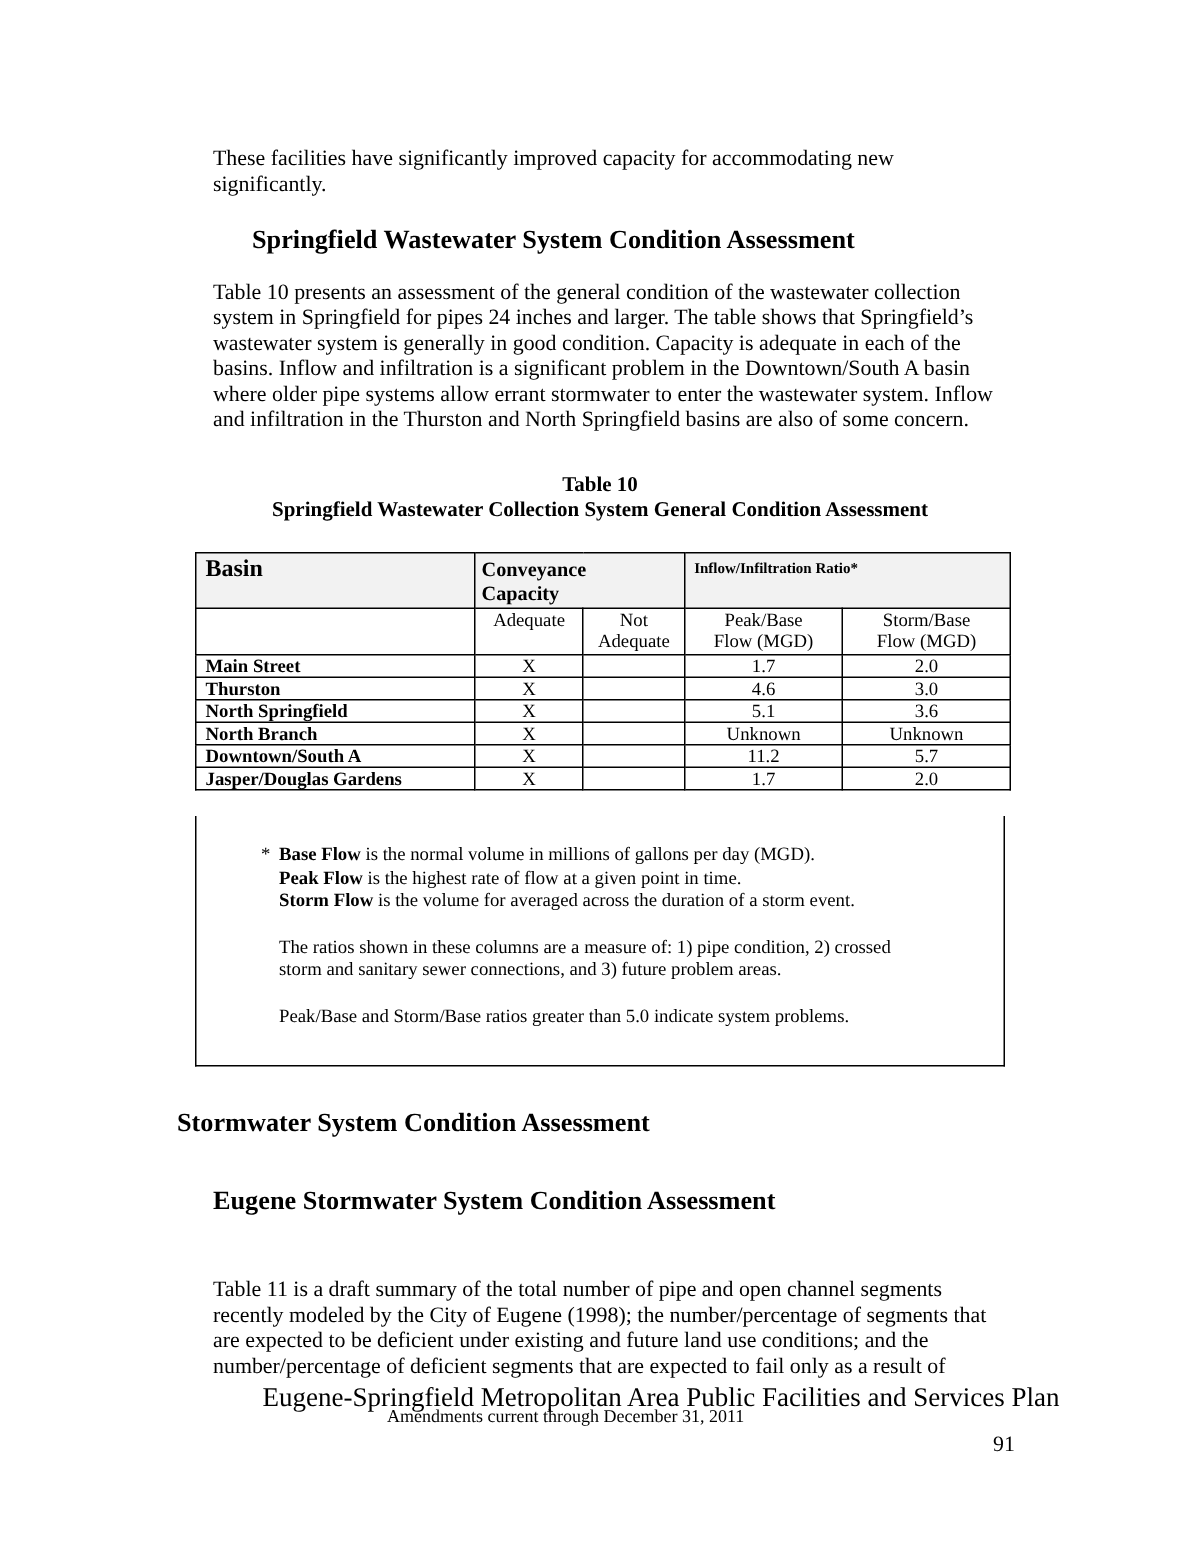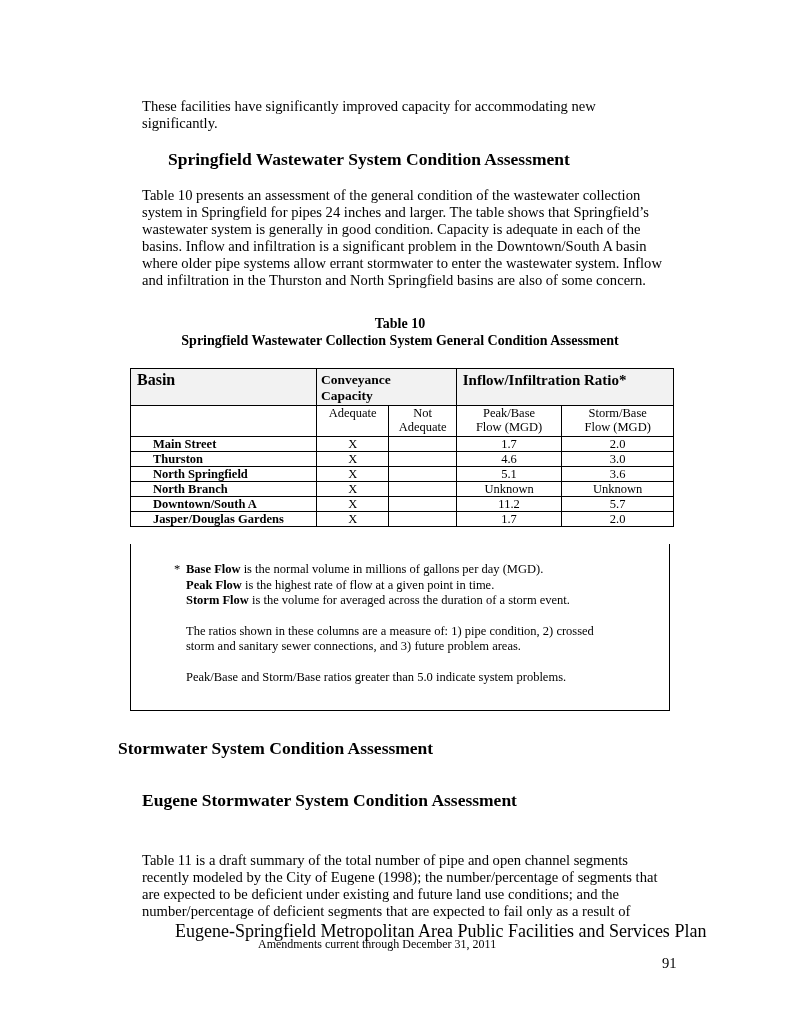--- a/index.html
+++ b/index.html
@@ -7,21 +7,21 @@
          font-family: "Liberation Serif", serif; color: #000; }
   .abs { position: absolute; }
   .para { font-size: 14.6px; line-height: 17px; }
   .h2 { font-size: 17.5px; font-weight: bold; }
   .h1 { font-size: 17.5px; font-weight: bold; }
   .caption { font-size: 14px; font-weight: bold; text-align: center; line-height: 17px; }
   table.t10 { border-collapse: collapse; font-size: 12.5px; line-height: 14px; }
   table.t10 td { border: 1px solid #000; padding: 0 3px; vertical-align: top; }
   table.t10 tr.hdr td { background: #f2f2f2; font-weight: bold; font-size: 15px; line-height: 16px; padding: 3px 6px 1px 6px; }
   table.t10 tr.sub td { text-align: center; }
-  table.t10 td.basin { font-weight: bold; text-align: left; padding-left: 22px; }
+  table.t10 td.basin { font-weight: bold; text-align: left; padding-left: 6px; }
   table.t10 td.c { text-align: center; }
   .notes { border: 1px solid #000; border-top: none; font-size: 12.5px; line-height: 15.5px; }
   .notes p { margin: 0; }
   .footer1 { font-size: 18px; }
   .footer2 { font-size: 12px; }
   .pagenum { font-size: 14.6px; }
 </style>
 </head>
 <body>
 
@@ -54,21 +54,21 @@
     <col style="width:105px">
     <col style="width:111px">
   </colgroup>
   <tbody>
       <tr class="hdr">
     <td style="height:32px; font-size:16px;">Basin</td>
     <td colspan="2" style="font-size:13.5px; line-height:16px; padding-left:4px;">
       <div>Conveyance</div>
       <div>Capacity</div>
     </td>
-    <td colspan="2" style="font-size:15px; padding-left:6px;">Inflow/Infiltration Ratio*</td>
+    <td colspan="2" style="font-size:10px; padding-left:6px;">Inflow/Infiltration Ratio*</td>
   </tr>
   <tr class="sub">
     <td style="height:30px;"></td>
     <td>Adequate</td>
     <td>
       <div>Not</div>
       <div>Adequate</div>
     </td>
     <td>
       <div>Peak/Base</div>

